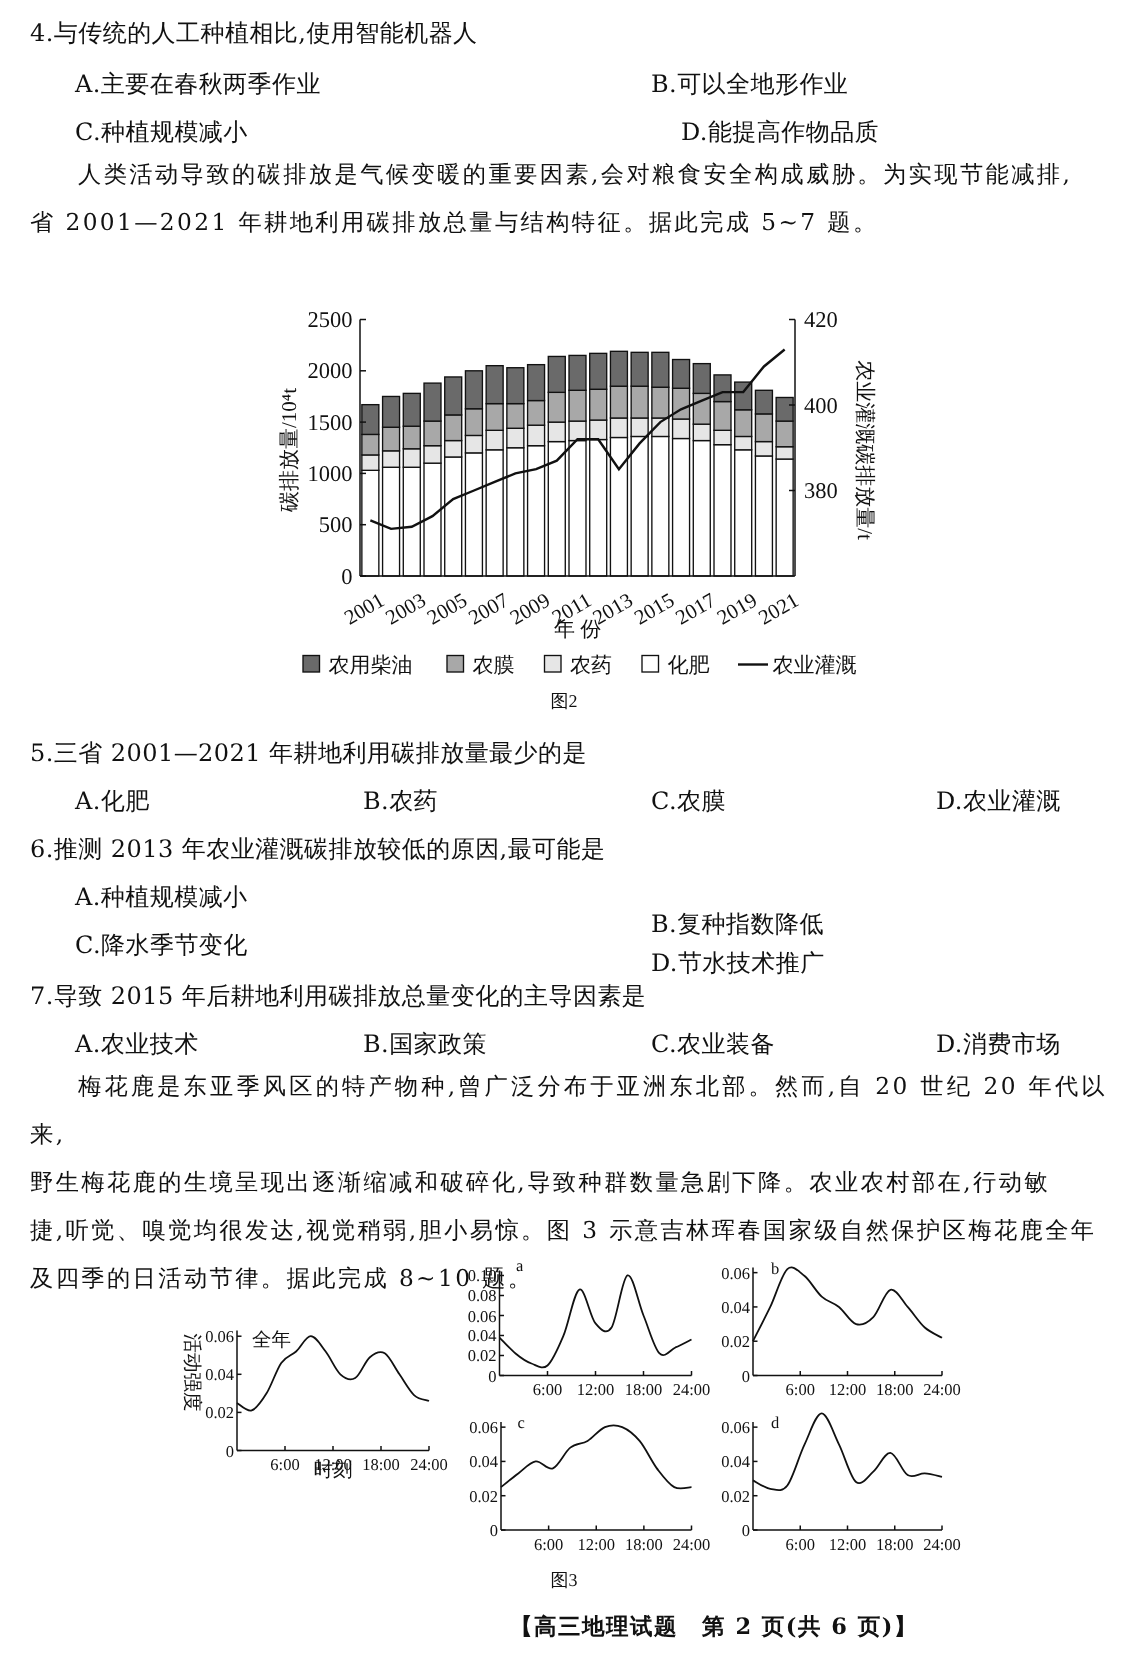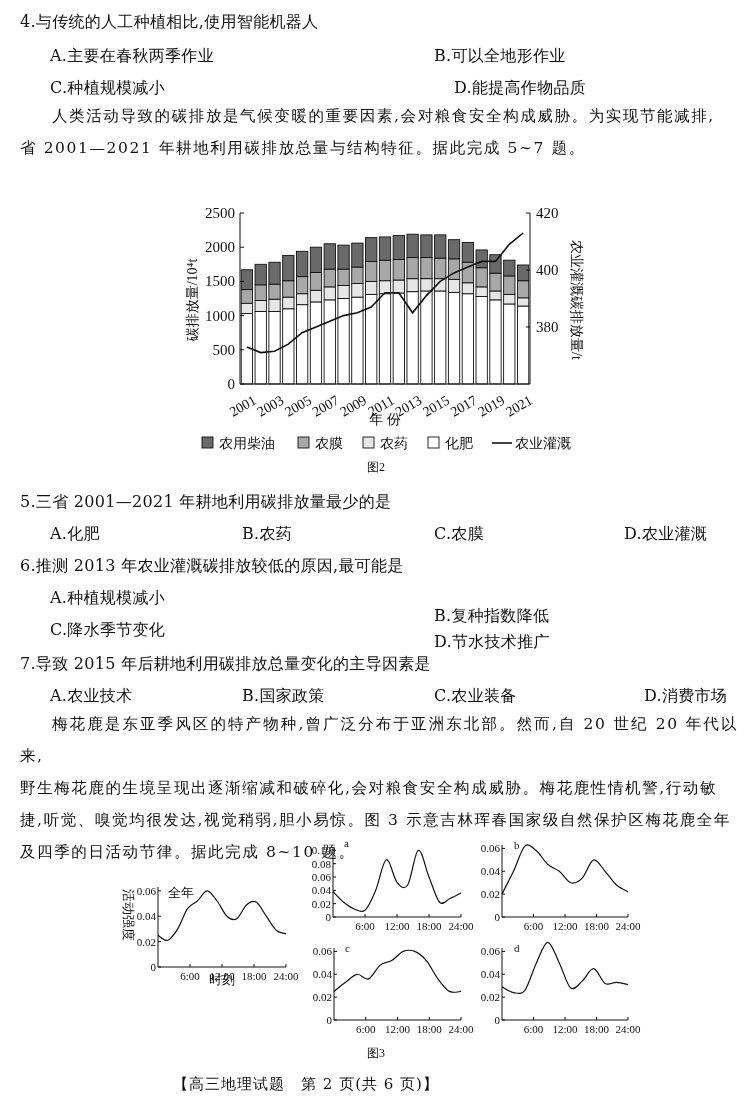--- a/index.html
+++ b/index.html
@@ -3,21 +3,21 @@
 <meta charset="utf-8">
 <style>
   html, body { margin:0; padding:0; background:#fff; }
   body { width:752px; height:1105px; position:relative; overflow:hidden;
          font-family:"DejaVu Serif","Liberation Serif",serif; color:#111; }
   .line { position:absolute; font-size:16px; line-height:20px; white-space:nowrap; letter-spacing:0.3px; }
   .para { position:absolute; left:20px; width:718px; font-size:15.5px; line-height:32px; letter-spacing:1.6px; }
   .para p { margin:0; text-indent:32px; text-align:justify; }
   .para p.noind { text-indent:0; }
   svg text { font-family:"Liberation Serif","DejaVu Serif",serif; fill:#111; }
-  .footer { position:absolute; top:1075px; left:0; width:612px; text-align:center; font-size:15px; font-weight:normal; letter-spacing:1px; }
+  .footer { position:absolute; top:1075px; left:0; width:612px; text-align:right; font-size:15px; font-weight:bold; letter-spacing:1px; }
 </style>
 </head>
 <body>
 
 <div class="line" style="top:12px;left:20px;">4.与传统的人工种植相比,使用智能机器人</div>
 <div class="line" style="top:46px;left:50px;">A.主要在春秋两季作业</div>
 <div class="line" style="top:46px;left:434px;">B.可以全地形作业</div>
 <div class="line" style="top:78px;left:50px;">C.种植规模减小</div>
 <div class="line" style="top:78px;left:454px;">D.能提高作物品质</div>
 
@@ -175,25 +175,25 @@
 <div class="line" style="top:556px;left:20px;">6.推测 2013 年农业灌溉碳排放较低的原因,最可能是</div>
 <div class="line" style="top:588px;left:50px;">A.种植规模减小</div>
 <div class="line" style="top:588px;left:434px;margin-top:18px;">B.复种指数降低</div>
 <div class="line" style="top:620px;left:50px;">C.降水季节变化</div>
 <div class="line" style="top:620px;left:434px;margin-top:12px;">D.节水技术推广</div>
 
 <div class="line" style="top:654px;left:20px;">7.导致 2015 年后耕地利用碳排放总量变化的主导因素是</div>
 <div class="line" style="top:686px;left:50px;">A.农业技术</div>
 <div class="line" style="top:686px;left:242px;">B.国家政策</div>
 <div class="line" style="top:686px;left:434px;">C.农业装备</div>
-<div class="line" style="top:686px;left:644px;">D.消费市场</div>
+<div class="line" style="top:686px;left:624px;">D.消费市场</div>
 
 <div class="para" style="top:708px;">
   <p>梅花鹿是东亚季风区的特产物种,曾广泛分布于亚洲东北部。然而,自 20 世纪 20 年代以来,</p>
-  <p class="noind">野生梅花鹿的生境呈现出逐渐缩减和破碎化,会对粮食安全构成威胁。梅花鹿性情机警,行动敏</p>
+  <p class="noind">野生梅花鹿的生境呈现出逐渐缩减和破碎化,导致种群数量急剧下降。农业农村部在,行动敏</p>
   <p class="noind">捷,听觉、嗅觉均很发达,视觉稍弱,胆小易惊。图 3 示意吉林珲春国家级自然保护区梅花鹿全年</p>
   <p class="noind">及四季的日活动节律。据此完成 8~10 题。</p>
 </div>
 
 <svg id="fig3" width="752" height="230" viewBox="0 835 752 230" style="position:absolute;left:0;top:835px;">
   <g id="fig3-panels">
       <g>
         <line x1="158" y1="887" x2="158" y2="967" stroke="#111"></line>
         <line x1="158" y1="967" x2="286" y2="967" stroke="#111"></line>
         <line x1="158" y1="967" x2="161" y2="967" stroke="#111"></line>

